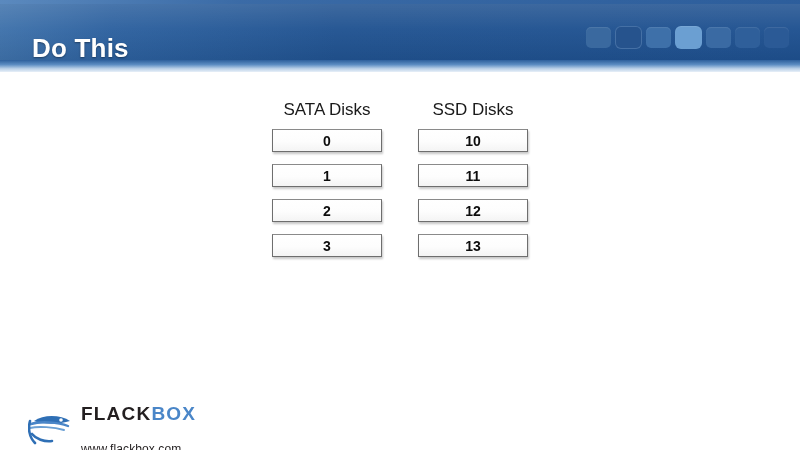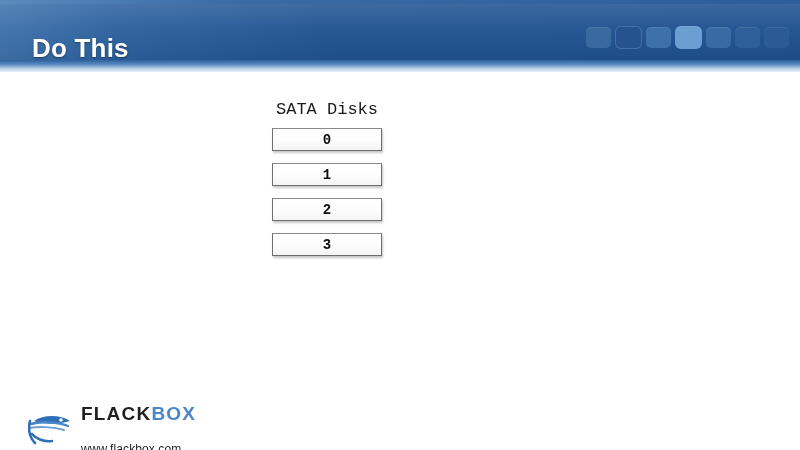--- a/index.html
+++ b/index.html
@@ -93,21 +93,20 @@
   .hsq.s5 { background: #3a6aa3; }
   .hsq.s6 { background: #2f5f9a; }
   .hsq.s7 { background: #2b5a96; }
 
   
   #diagram {
     position: absolute;
     left: 272px; top: 100px;
     display: flex;
     gap: 36px;
-    font-family: Liberation Mono, monospace;
   }
   .disk-column { width: 110px; }
 
   .col-header {
     text-align: center;
     font-size: 17px;
     font-weight: 400;
     color: #1a1a1a;
     margin-bottom: 9px;
     white-space: nowrap;
@@ -182,20 +181,27 @@
   <div id="diagram">
 
     <div class="disk-column">
       <div class="col-header">SATA Disks</div>
       <div class="disk-box">0</div>
       <div class="disk-box">1</div>
       <div class="disk-box">2</div>
       <div class="disk-box">3</div>
     </div>
 
+    <div class="disk-column">
+      <div class="col-header">SSD Disks</div>
+      <div class="disk-box">10</div>
+      <div class="disk-box">11</div>
+      <div class="disk-box">12</div>
+      <div class="disk-box">13</div>
+    </div>
 
   </div>
 
   <div id="logo">
     <svg id="logo-mark" viewBox="0 0 46 36">
       <path d="M6 9 C16 2, 33 3, 42 9 C33 12, 16 13, 6 9 Z" fill="#2f6fb5"></path>
       <path d="M3 12 C12 9, 30 10, 40 14" stroke="#4a86c8" stroke-width="2.4" fill="none" stroke-linecap="round"></path>
       <path d="M2 16 C10 14, 26 15, 36 18" stroke="#6ba0d4" stroke-width="2" fill="none" stroke-linecap="round"></path>
       <path d="M4 22 C8 27, 16 30, 24 29" stroke="#2f6fb5" stroke-width="2.6" fill="none" stroke-linecap="round"></path>
       <path d="M2 9 C0 16, 1 25, 7 31" stroke="#2f6fb5" stroke-width="2.6" fill="none" stroke-linecap="round"></path>

